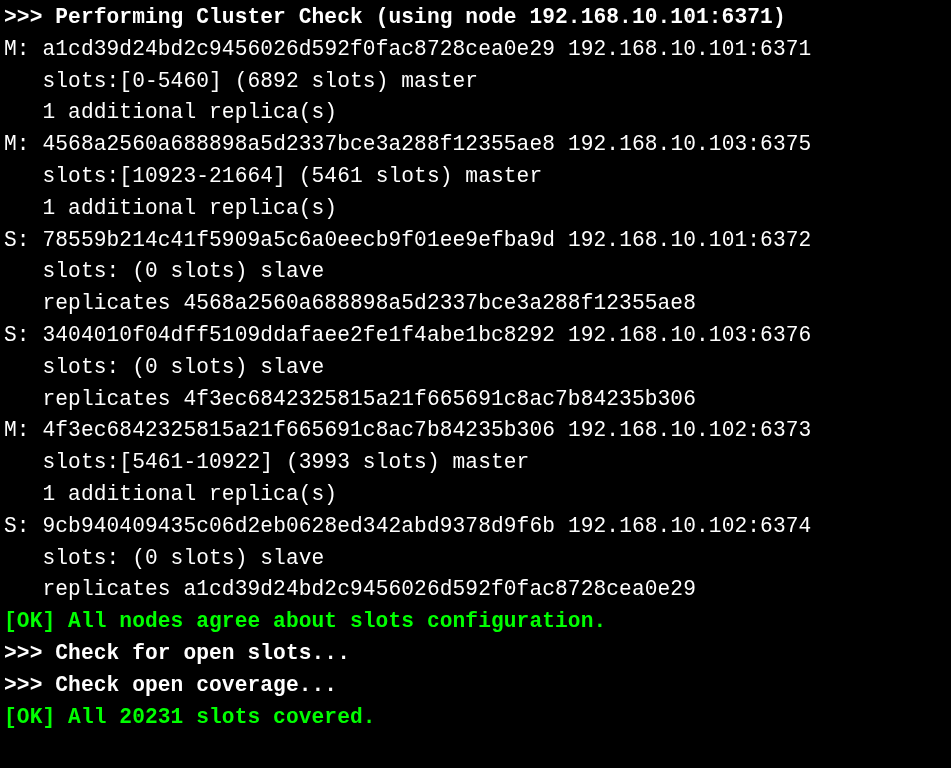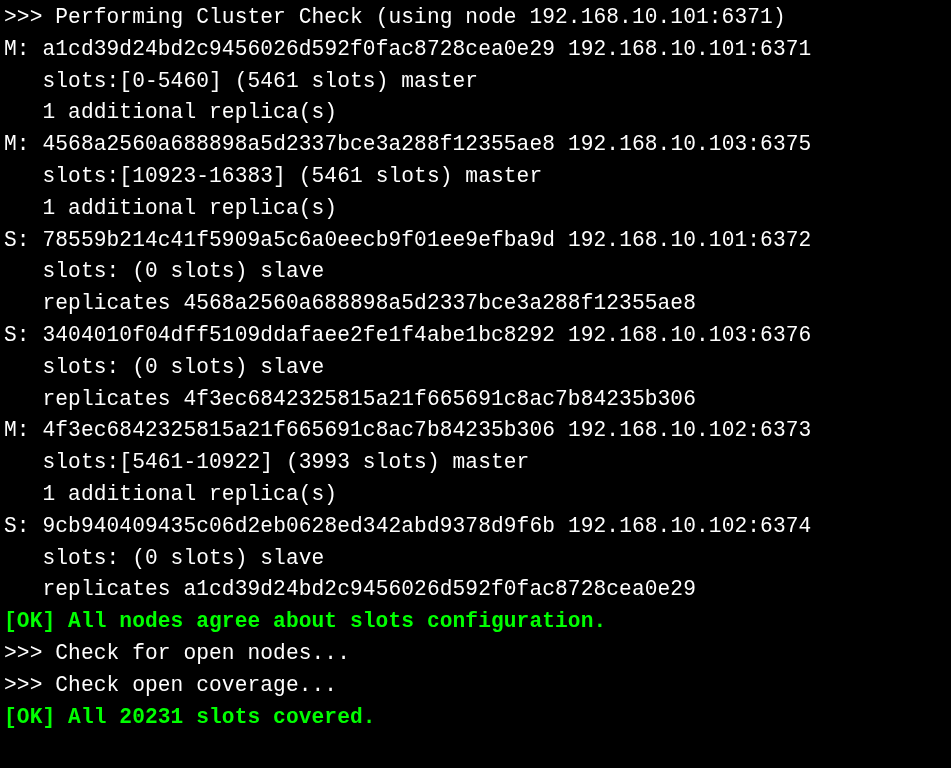--- a/index.html
+++ b/index.html
@@ -13,41 +13,41 @@
   pre.terminal {
     font-family: Consolas, "Courier New", monospace;
     font-size: 21.2px;
     line-height: 31.8px;
     color: #fff;
     margin: 0;
     padding: 2px 4px 0px 4px;
     white-space: pre;
     letter-spacing: 0.1px;
   }
-  .bold { font-weight: 400; margin-top: 45px; }
+  .bold { font-weight: 700; margin-top: 45px; }
   .ok-green { color: #00ff00; font-weight: 700; }
 </style>
 </head>
 <body>
 
 <pre class="terminal"><span class="bold"><span>&gt;&gt;&gt; </span><span>Performing Cluster Check (using node 192.168.10.101:6371)</span></span>
 <span><span>M</span>: <span>a1cd39d24bd2c9456026d592f0fac8728cea0e29</span> <span>192.168.10.101:6371</span></span>
-   <span>slots:[0-5460] (5461 slots) master</span>
+   <span>slots:[0-5460] (6892 slots) master</span>
    <span>1 additional replica(s)</span>
 <span><span>M</span>: <span>4568a2560a688898a5d2337bce3a288f12355ae8</span> <span>192.168.10.103:6375</span></span>
-   <span>slots:[10923-16383] (5461 slots) master</span>
+   <span>slots:[10923-21664] (5461 slots) master</span>
    <span>1 additional replica(s)</span>
 <span><span>S</span>: <span>78559b214c41f5909a5c6a0eecb9f01ee9efba9d</span> <span>192.168.10.101:6372</span></span>
    <span>slots: (0 slots) slave</span>
    <span>replicates 4568a2560a688898a5d2337bce3a288f12355ae8</span>
 <span><span>S</span>: <span>3404010f04dff5109ddafaee2fe1f4abe1bc8292</span> <span>192.168.10.103:6376</span></span>
    <span>slots: (0 slots) slave</span>
    <span>replicates 4f3ec6842325815a21f665691c8ac7b84235b306</span>
 <span><span>M</span>: <span>4f3ec6842325815a21f665691c8ac7b84235b306</span> <span>192.168.10.102:6373</span></span>
    <span>slots:[5461-10922] (3993 slots) master</span>
    <span>1 additional replica(s)</span>
 <span><span>S</span>: <span>9cb940409435c06d2eb0628ed342abd9378d9f6b</span> <span>192.168.10.102:6374</span></span>
    <span>slots: (0 slots) slave</span>
    <span>replicates a1cd39d24bd2c9456026d592f0fac8728cea0e29</span>
 <span class="ok-green">[OK] All nodes agree about slots configuration.</span>
-<span class="bold"><span>&gt;&gt;&gt; </span><span>Check for open nodes...</span></span>
+<span class="bold"><span>&gt;&gt;&gt; </span><span>Check for open slots...</span></span>
 <span class="bold"><span>&gt;&gt;&gt; </span><span>Check open coverage...</span></span>
 <span class="ok-green">[OK] All 20231 slots covered.</span></pre>
 
 </body></html>

